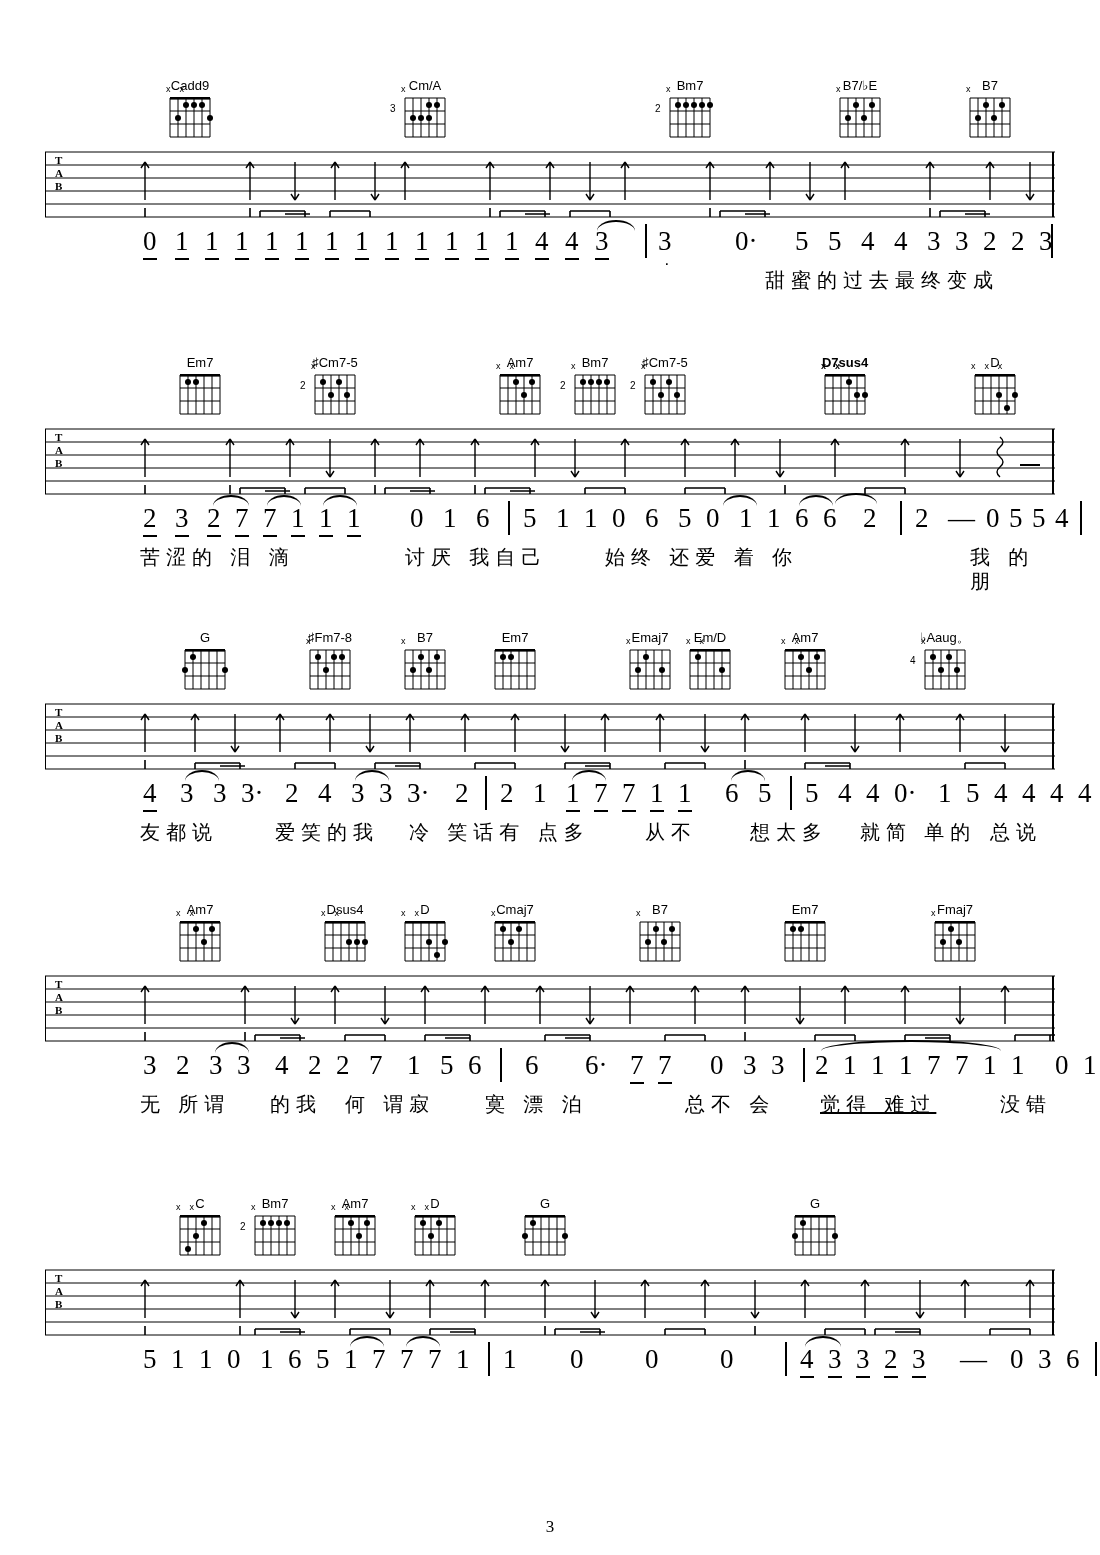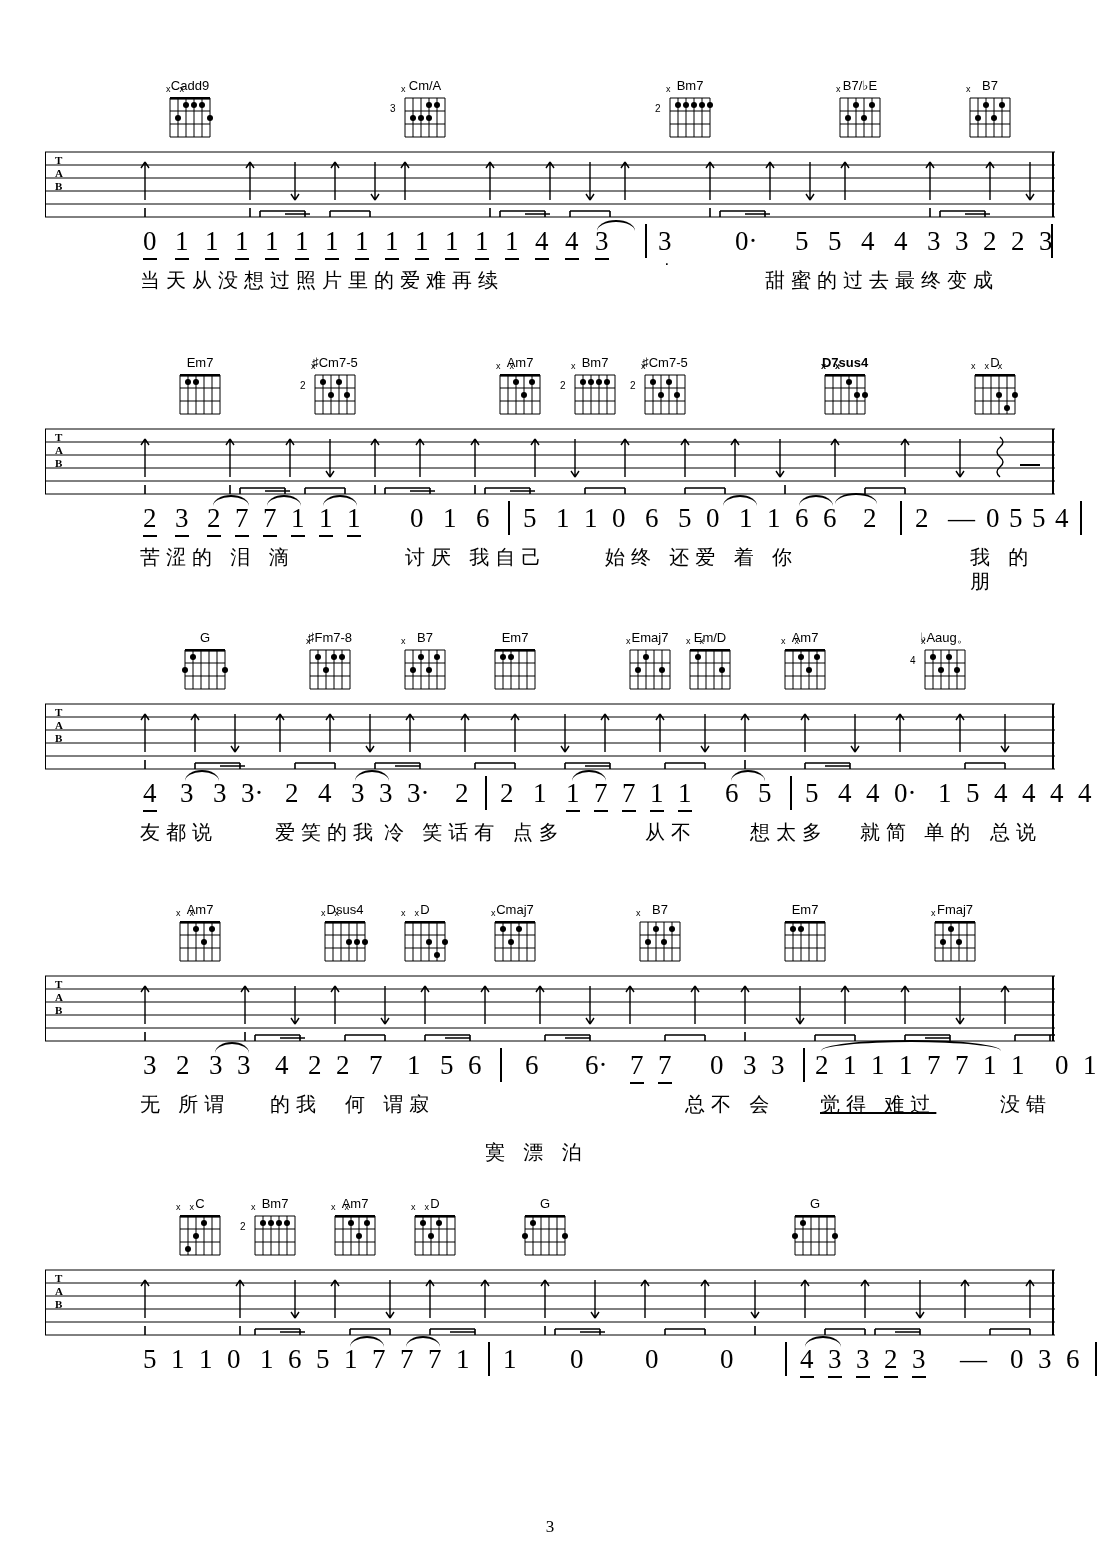--- a/index.html
+++ b/index.html
@@ -231,21 +231,20 @@
       <span class="num" style="left:849px;">4</span>
       <span class="num" style="left:882px;">3</span>
       <span class="num" style="left:910px;">3</span>
       <span class="num" style="left:938px;">2</span>
       <span class="num" style="left:966px;">2</span>
       <span class="num" style="left:994px;">3</span>
       <div class="barline" style="left:1006px;top:-2px;height:34px;"></div>
     </div>
 
     <div class="lyricrow">
-      <span class="ly" style="left:95px;letter-spacing:6px;">当天从没想过照片里的爱难再续</span>
       <span class="ly" style="left:720px;letter-spacing:6px;">甜蜜的过去最终变成</span>
     </div>
   </div>
 
   <div class="system" style="position:absolute;left:45px;top:355px;">
     <div class="chordrow">
       <div class="chord" style="left:125px;">
         <div class="cname">Em7</div>
         <div class="grid-wrap">
           <svg class="grid" width="48" height="48" viewBox="0 0 48 48">
@@ -750,21 +749,21 @@
       <span class="num" style="left:949px;">4</span>
       <span class="num" style="left:977px;">4</span>
       <span class="num" style="left:1005px;">4</span>
       <span class="num" style="left:1033px;">4</span>
 
     </div>
 
     <div class="lyricrow">
       <span class="ly" style="left:95px;letter-spacing:6px;">友都说</span>
       <span class="ly" style="left:230px;letter-spacing:6px;">爱笑的我</span>
-      <span class="ly" style="left:339px;letter-spacing:6px;">冷 笑话有 点多</span>
+      <span class="ly" style="left:364px;letter-spacing:6px;">冷 笑话有 点多</span>
       <span class="ly" style="left:600px;letter-spacing:6px;">从不</span>
       <span class="ly" style="left:705px;letter-spacing:6px;">想太多</span>
       <span class="ly" style="left:815px;letter-spacing:6px;">就简 单的</span>
       <span class="ly" style="left:945px;letter-spacing:6px;">总说</span>
     </div>
   </div>
 
   <div class="system" style="position:absolute;left:45px;top:902px;">
     <div class="chordrow">
       <div class="chord" style="left:125px;">
@@ -995,21 +994,21 @@
       <div class="tie" style="left:776px;top:-10px;width:180px;"></div>
       <span class="num" style="left:1010px;">0</span>
       <span class="num" style="left:1038px;">1</span>
 
     </div>
 
     <div class="lyricrow">
       <span class="ly" style="left:95px;letter-spacing:6px;">无 所谓</span>
       <span class="ly" style="left:225px;letter-spacing:6px;">的我</span>
       <span class="ly" style="left:300px;letter-spacing:6px;">何 谓寂</span>
-      <span class="ly" style="left:440px;letter-spacing:6px;margin-top:48px;">寞 漂 泊</span>
+      <span class="ly" style="left:440px;letter-spacing:6px;">寞 漂 泊</span>
       <span class="ly" style="left:640px;letter-spacing:6px;">总不 会</span>
       <span class="ly" style="left:775px;letter-spacing:6px;text-decoration:underline;">觉得 难过</span>
       <span class="ly" style="left:955px;letter-spacing:6px;">没错</span>
     </div>
   </div>
 
   <div class="system" style="position:absolute;left:45px;top:1196px;">
     <div class="chordrow">
       <div class="chord" style="left:125px;">
         <div class="cname">C</div>

